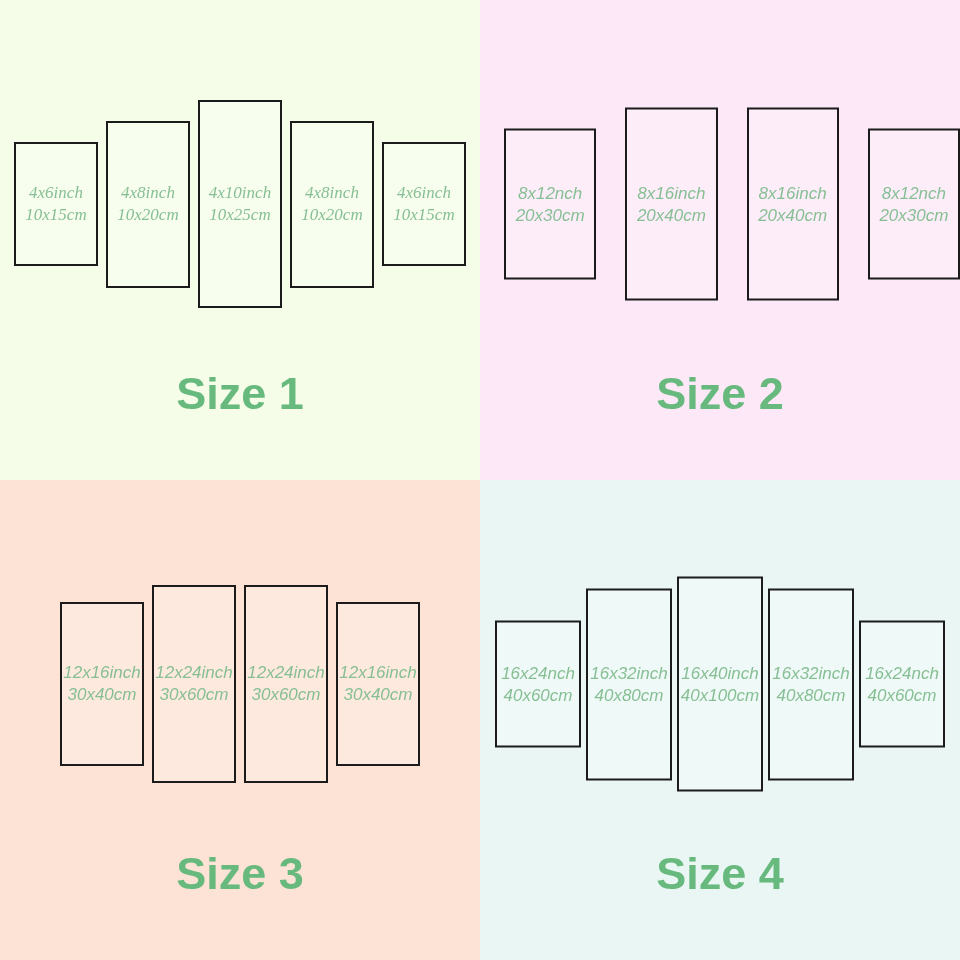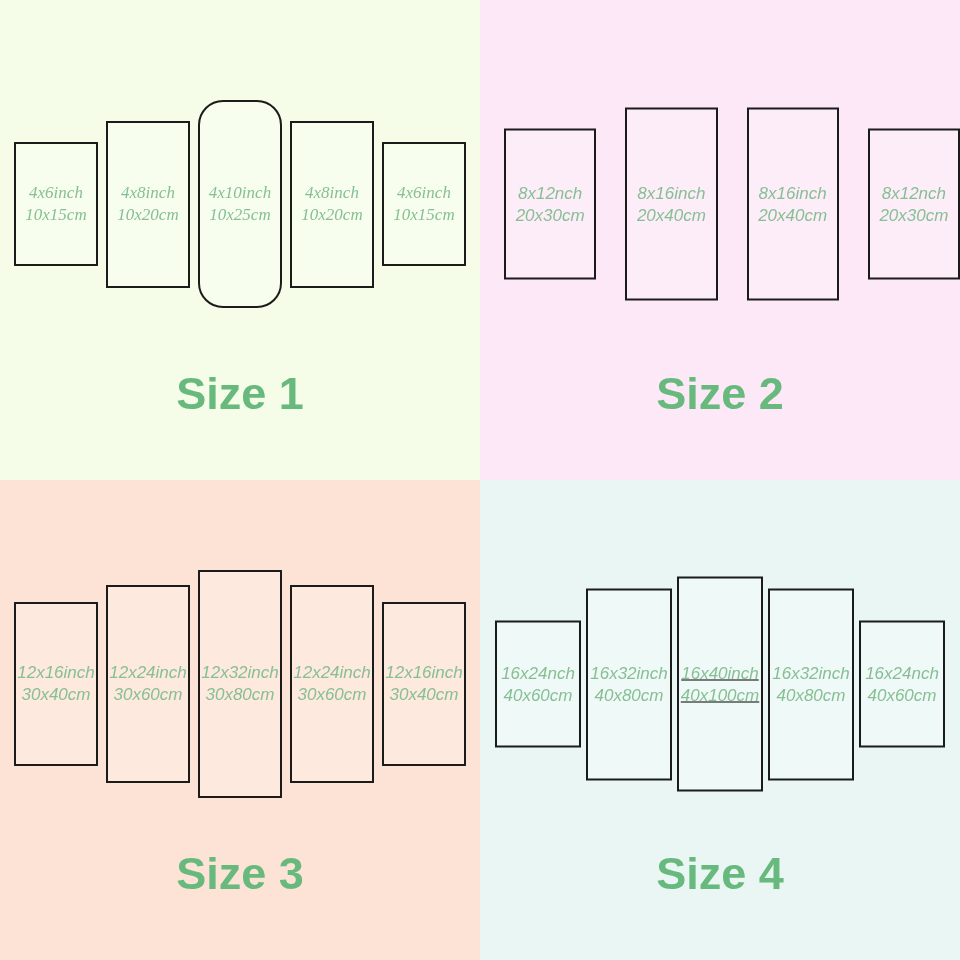--- a/index.html
+++ b/index.html
@@ -38,33 +38,33 @@
     align-items: center;
     justify-content: center;
   }
   .q1 .panel { background: var(--q1-panel, #f7feee); width: 84px; font-family: Liberation Serif, serif; }
   .q2 .panel { background: var(--q2-panel, #fdedf9); width: 96px; margin-left: 24px; }
   .q3 .panel { background: var(--q3-panel, #fde9dd); width: 84px; }
   .q4 .panel { background: var(--q4-panel, #eff9f7); width: 86px; }
 
   .q1 .s-outer  { height: 124px; }
   .q1 .s-mid    { height: 167px; }
-  .q1 .s-center { height: 208px; border-radius: 25px; }
+  .q1 .s-center { height: 208px; }
 
   .q2 .s-outer  { height: 151px; }
   .q2 .s-mid    { height: 193px; }
   .q2 .s-center { height: 237px; }
 
   .q3 .s-outer  { height: 164px; }
   .q3 .s-mid    { height: 198px; }
   .q3 .s-center { height: 228px; }
 
   .q4 .s-outer  { height: 127px; }
   .q4 .s-mid    { height: 192px; }
-  .q4 .s-center { height: 215px; text-decoration: underline; }
+  .q4 .s-center { height: 215px; }
 
   .label {
     font-style: italic;
     color: var(--label-green, #87bf94);
     font-size: 17px;
     line-height: 22px;
     text-align: center;
     white-space: nowrap;
     display: flex;
     flex-direction: column;
@@ -158,26 +158,20 @@
           <span>12x16inch</span>
           <span>30x40cm</span>
         </div>
       </div>
       <div class="panel s-mid">
         <div class="label">
           <span>12x24inch</span>
           <span>30x60cm</span>
         </div>
       </div>
-      <div class="panel s-center">
-        <div class="label">
-          <span>12x32inch</span>
-          <span>30x80cm</span>
-        </div>
-      </div>
       <div class="panel s-mid">
         <div class="label">
           <span>12x24inch</span>
           <span>30x60cm</span>
         </div>
       </div>
       <div class="panel s-outer">
         <div class="label">
           <span>12x16inch</span>
           <span>30x40cm</span>

